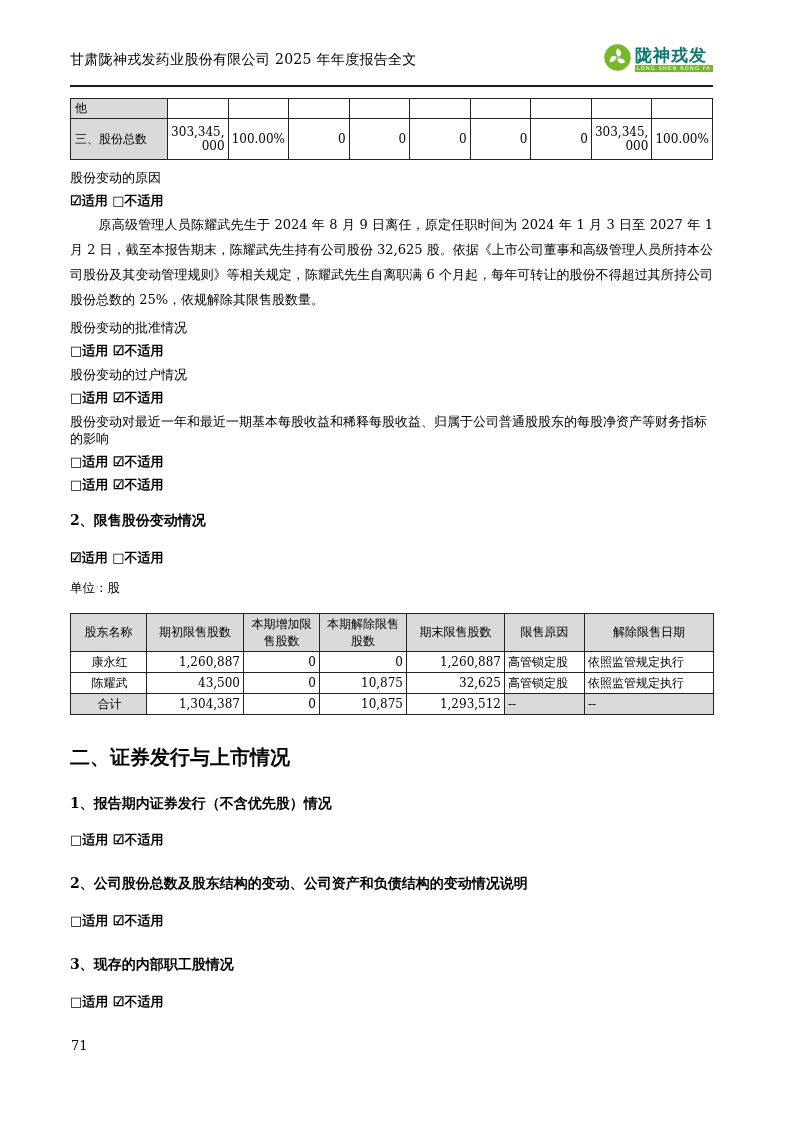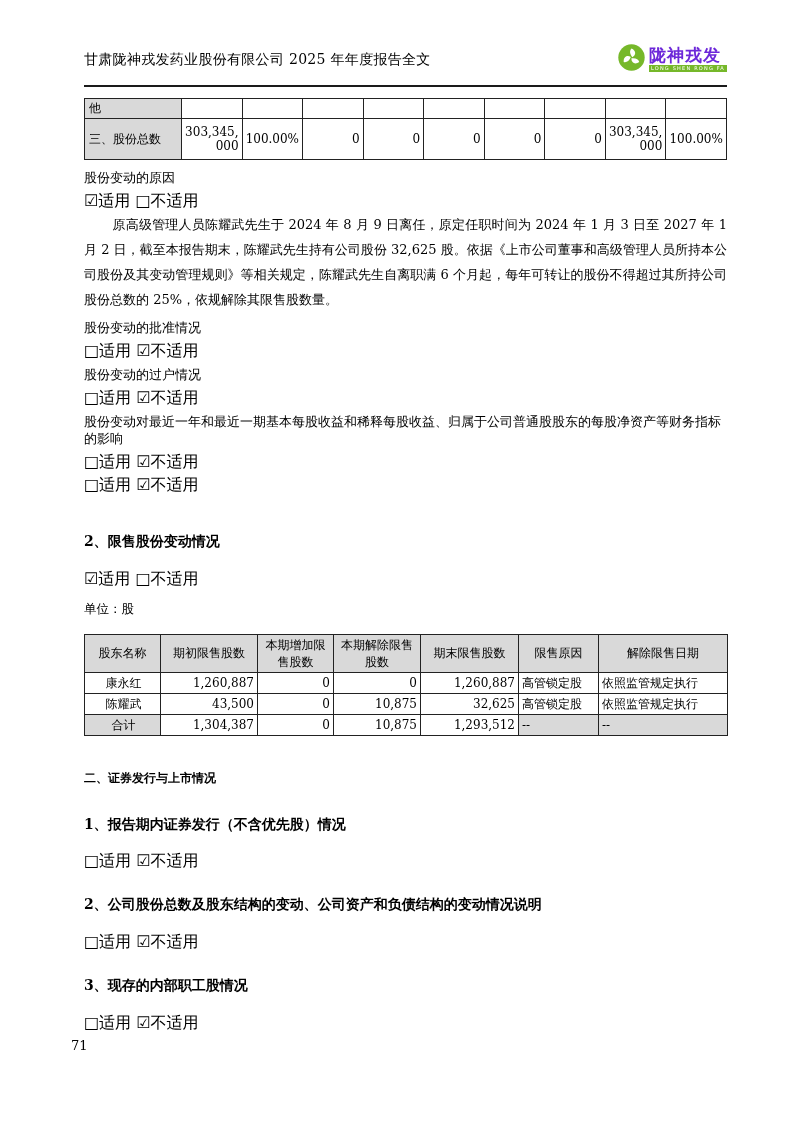--- a/index.html
+++ b/index.html
@@ -1,29 +1,29 @@
 <!DOCTYPE html>
 <html><head>
 <meta charset="utf-8">
 <style>
   * { box-sizing: border-box; }
   html,body { margin:0; padding:0; background:#888; }
   .page {
     width:793px; height:1122px; margin:0 auto; background:#fff; position:relative;
     font-family:"DejaVu Serif","Liberation Serif",serif; color:#000; overflow:hidden;
   }
-  .content { position:absolute; left:84px; top:0; width:643px; }
+  .content { position:absolute; left:70px; top:0; width:643px; }
 
   
   .header { display:flex; justify-content:space-between; align-items:center;
             padding-top:44px; padding-bottom:10px; border-bottom:2px solid #1a1a1a; }
   .header-title { font-size:14px; letter-spacing:0.3px; }
   .logo { display:flex; align-items:center; gap:4px; }
   .logo-txt { display:flex; flex-direction:column; line-height:1; }
-  .logo-cn { color:#6d28d9; font-weight:bold; font-size:17px; font-family:"DejaVu Sans","Liberation Sans",sans-serif; letter-spacing:1px; }
+  .logo-cn { color:#0f766e; font-weight:bold; font-size:17px; font-family:"DejaVu Sans","Liberation Sans",sans-serif; letter-spacing:1px; }
   .logo-en { background:#76b82a; color:#fff; font-size:5px; letter-spacing:1.2px; text-align:center;
              padding:1px 2px; margin-top:1px; font-family:"DejaVu Sans","Liberation Sans",sans-serif; }
 
   
   table { border-collapse:collapse; width:643px; font-size:12px; table-layout:fixed; }
   td, th { border:1px solid #222; padding:1px 3px; vertical-align:middle; font-weight:normal; }
   .shade { background:#d9d9d9; }
   .t1 { margin-top:11px; }
   .t1 .lbl { text-align:justify; padding-left:4px; padding-right:6px; }
   .t1 .num { text-align:right; word-break:break-all; }
@@ -32,24 +32,24 @@
   .t1 tr.r2 td { height:41px; }
 
   .t2 th { text-align:center; height:38px; }
   .t2 td { height:21px; }
   .t2 .name { text-align:center; padding-left:5px; }
   .t2 .num  { text-align:right; }
   .t2 .ctr  { }
 
   
   .line { font-size:13px; line-height:17px; margin-top:7px; }
-  .chk  { font-size:16px; line-height:17px; margin-top:6px; }
+  .chk  { font-size:13px; line-height:17px; margin-top:6px;font-weight:bold; }
   .para { font-size:13px; line-height:25px; text-align:justify; text-indent:2.2em; margin-top:3px; }
   .h3   { font-size:14px; font-weight:bold; line-height:18px; }
-  .h2   { font-size:12px; font-weight:bold; line-height:20px; }
+  .h2   { font-size:20px; font-weight:bold; line-height:20px; }
   .unit { font-size:12.5px; margin:14px 0 16px; }
   .pageno { position:absolute; left:71px; top:1038px; font-size:13px; }
 </style>
 </head>
 <body>
 
 <div class="page">
   <div class="content">
 
     <div class="header">
@@ -118,21 +118,21 @@
     <div class="para">原高级管理人员陈耀武先生于 2024 年 8 月 9 日离任，原定任职时间为 2024 年 1 月 3 日至 2027 年 1 月 2 日，截至本报告期末，陈耀武先生持有公司股份 32,625 股。依据《上市公司董事和高级管理人员所持本公司股份及其变动管理规则》等相关规定，陈耀武先生自离职满 6 个月起，每年可转让的股份不得超过其所持公司股份总数的 25%，依规解除其限售股数量。</div>
 
     <div class="line">股份变动的批准情况</div>
     <div class="chk">□适用  ☑不适用</div>
     <div class="line">股份变动的过户情况</div>
     <div class="chk">□适用  ☑不适用</div>
     <div class="line">股份变动对最近一年和最近一期基本每股收益和稀释每股收益、归属于公司普通股股东的每股净资产等财务指标的影响</div>
     <div class="chk">□适用  ☑不适用</div>
     <div class="chk">□适用  ☑不适用</div>
 
-    <div class="h3" style="margin-top:39px">2、限售股份变动情况</div>
+    <div class="h3" style="margin-top:18px">2、限售股份变动情况</div>
     <div class="chk" style="margin-top:20px">☑适用  □不适用</div>
     <div class="unit">单位：股</div>
 
     <table class="t2">
       <colgroup>
         <col style="width:76px">
           <col style="width:97px">
           <col style="width:76px">
           <col style="width:87px">
         <col style="width:98px">

